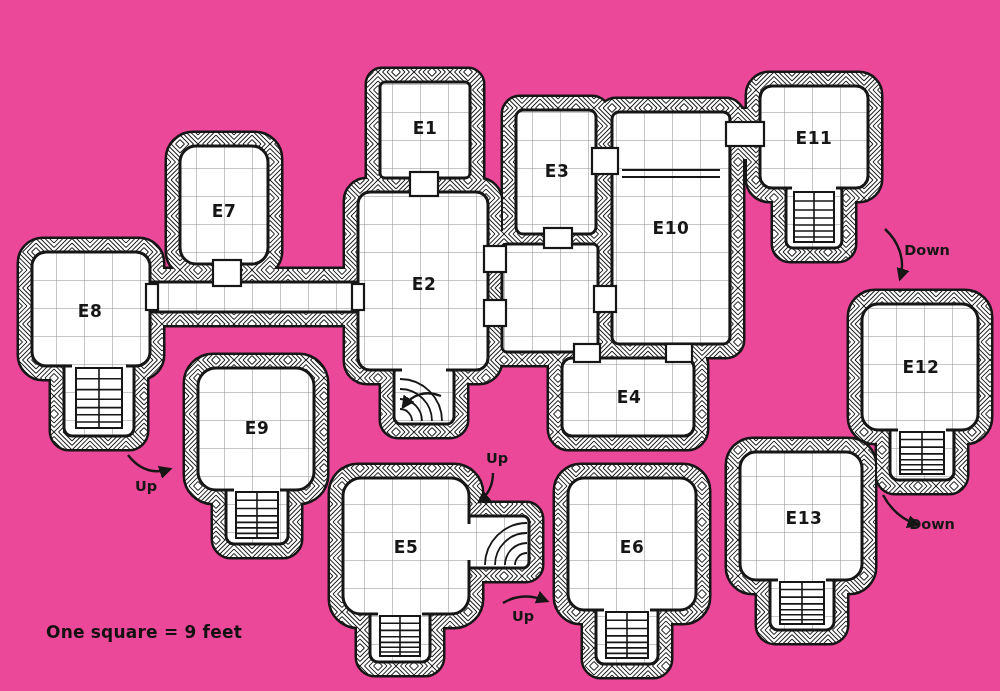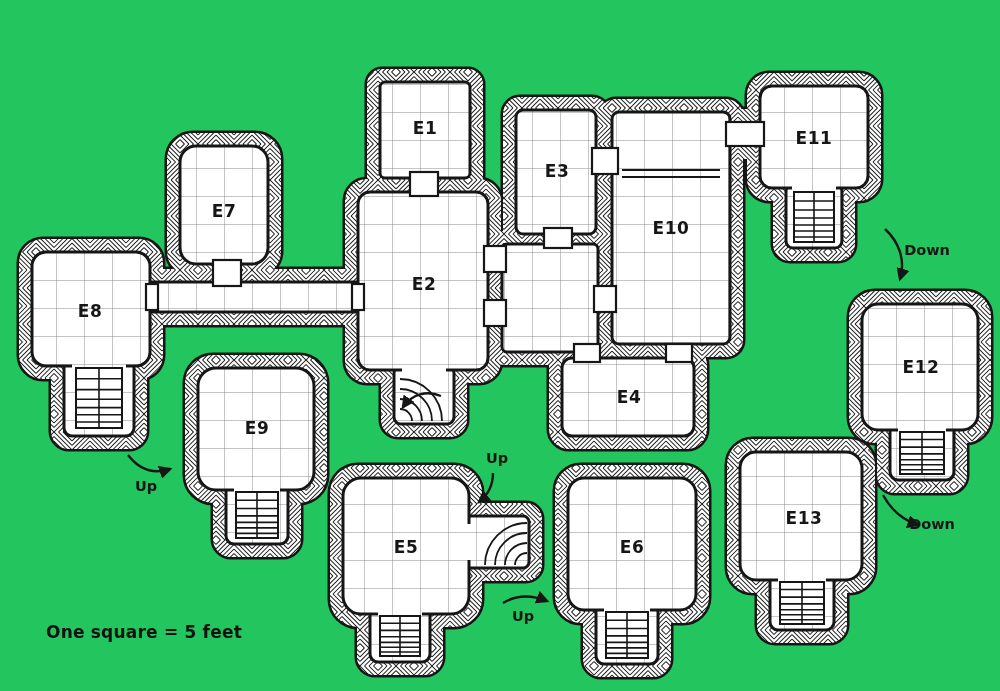--- a/index.html
+++ b/index.html
@@ -1,17 +1,17 @@
 <!DOCTYPE html>
 <html><head>
 <meta charset="utf-8">
 <style>
   html,body{margin:0;padding:0;background:#ffffff;}
   .stage{
-    position:relative;width:1000px;height:691px;background:#22c55e;
+    position:relative;width:1000px;height:691px;background:#ec4899;
     overflow:hidden;font-family:"DejaVu Sans",sans-serif;
   }
   .stage svg{position:absolute;left:0;top:0;}
   .room-label{font-family:"DejaVu Sans",sans-serif;font-weight:700;font-size:17px;fill:#161616;letter-spacing:0.5px;}
   .anno-label{font-family:"DejaVu Sans",sans-serif;font-weight:700;font-size:14.5px;fill:#161616;}
   .scale-label{
     position:absolute;left:46px;top:622px;
     font-weight:700;font-size:17px;color:#111;letter-spacing:0.2px;
   }
 </style>
@@ -291,14 +291,14 @@
         <g>
           <path d="M883,495 C891,510 903,520 918,525" fill="none" stroke="#161616" stroke-width="2.4" marker-end="url(#arrowhead)"></path>
           <text x="932" y="529" class="anno-label" text-anchor="middle">Down</text>
         </g>
         <g>
           <path d="M441,396 C427,390 412,394 403,407" fill="none" stroke="#161616" stroke-width="2.4" marker-end="url(#arrowhead)"></path>
         </g>
       </g>
   </svg>
 
-  <div class="scale-label">One square = 5 feet</div>
+  <div class="scale-label">One square = 9 feet</div>
 </div>
 
 </body></html>

